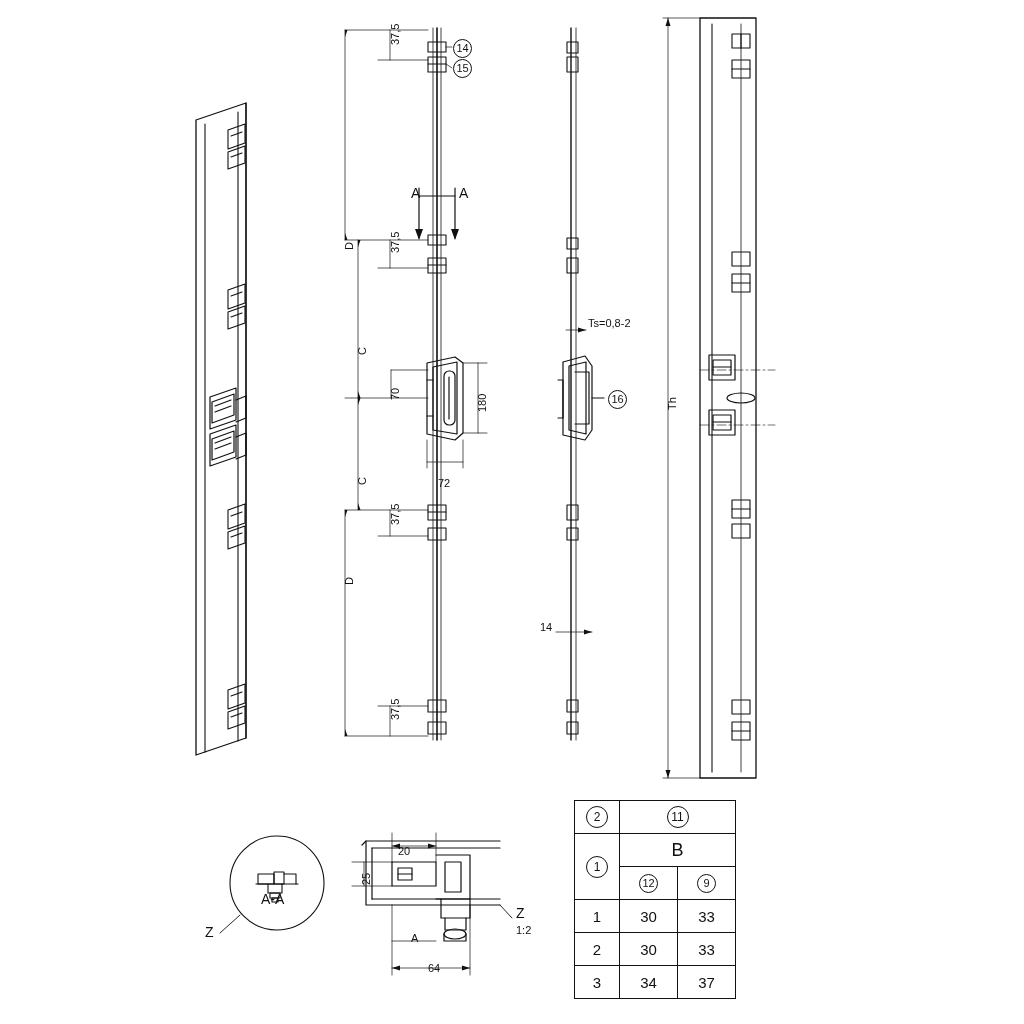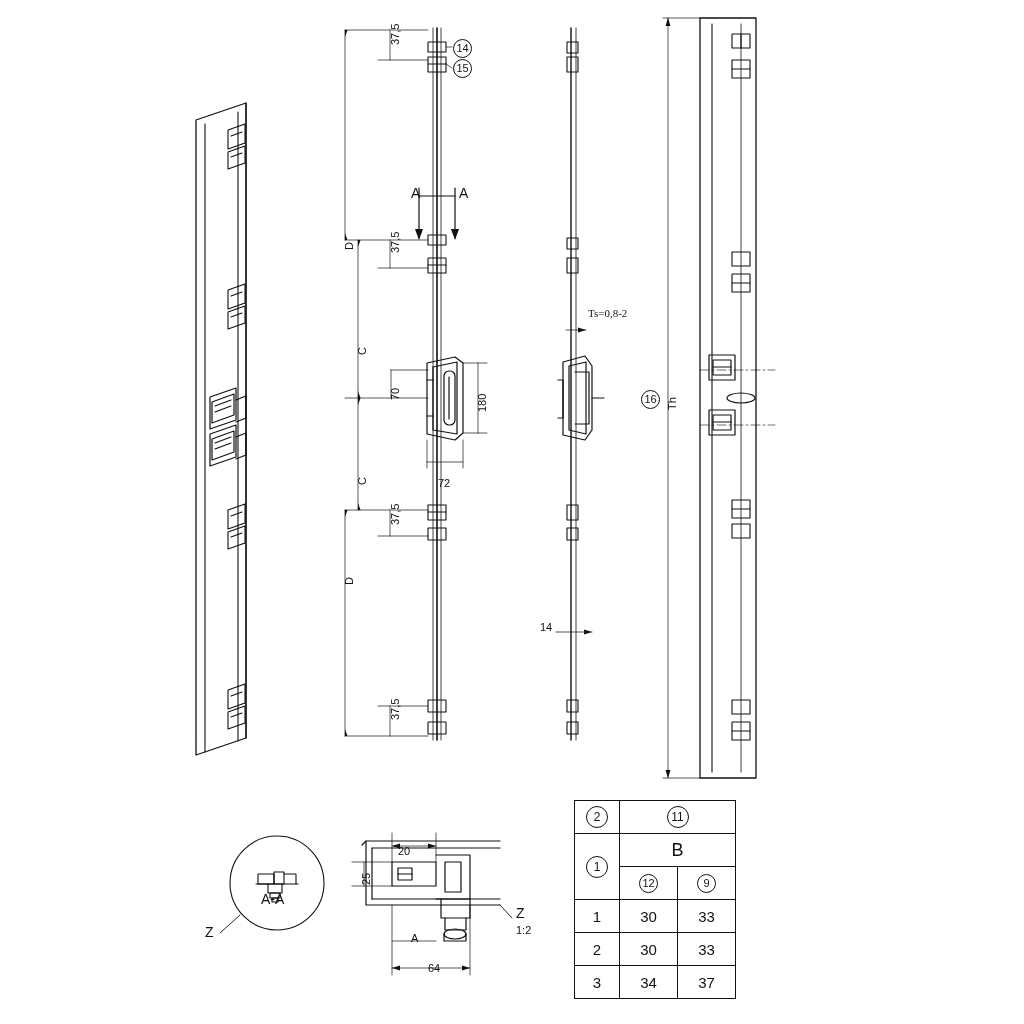--- a/index.html
+++ b/index.html
@@ -283,35 +283,35 @@
 <div class="lbl rot" style="left:390px;top:253px;">37,5</div>
 <div class="lbl rot" style="left:357px;top:355px;">C</div>
 <div class="lbl rot" style="left:390px;top:400px;">70</div>
 <div class="lbl rot" style="left:477px;top:412px;">180</div>
 <div class="lbl" style="left:438px;top:466px;margin-top:12px;">72</div>
 <div class="lbl rot" style="left:357px;top:485px;">C</div>
 <div class="lbl rot" style="left:390px;top:525px;">37,5</div>
 <div class="lbl rot" style="left:344px;top:585px;">D</div>
 <div class="lbl rot" style="left:390px;top:720px;">37,5</div>
 
-<div class="lbl" style="left:588px;top:308px;font-family:Liberation Serif, serif;">Ts=0,8-2</div>
+<div class="lbl" style="left:588px;top:318px;">Ts=0,8-2</div>
 <div class="lbl" style="left:540px;top:622px;">14</div>
 <div class="lbl rot" style="left:667px;top:410px;">Th</div>
 
 <div class="lbl" style="left:398px;top:846px;">20</div>
 <div class="lbl rot" style="left:361px;top:885px;">25</div>
 <div class="lbl" style="left:420px;top:963px;margin-left:8px;">64</div>
 <div class="lbl" style="left:411px;top:933px;">A</div>
 
 <div class="lbl mid" style="left:411px;top:186px;">A</div>
 <div class="lbl mid" style="left:459px;top:186px;">A</div>
 
 <div class="lbl" style="left:453px;top:39px;"><span class="balloon">14</span></div>
 <div class="lbl" style="left:453px;top:59px;"><span class="balloon">15</span></div>
-<div class="lbl" style="left:608px;top:390px;margin-left:33px;"><span class="balloon">16</span></div>
+<div class="lbl" style="left:608px;top:390px;"><span class="balloon">16</span></div>
 
 <div class="lbl mid" style="left:261px;top:892px;">A-A</div>
 <div class="lbl mid" style="left:205px;top:925px;">Z</div>
 <div class="lbl mid" style="left:516px;top:906px;">Z</div>
 <div class="lbl" style="left:516px;top:925px;">1:2</div>
 
 <table class="tbl">
   <tbody>
         <tr>
     <td style="width:42px;"><span class="balloon b2">2</span></td>

